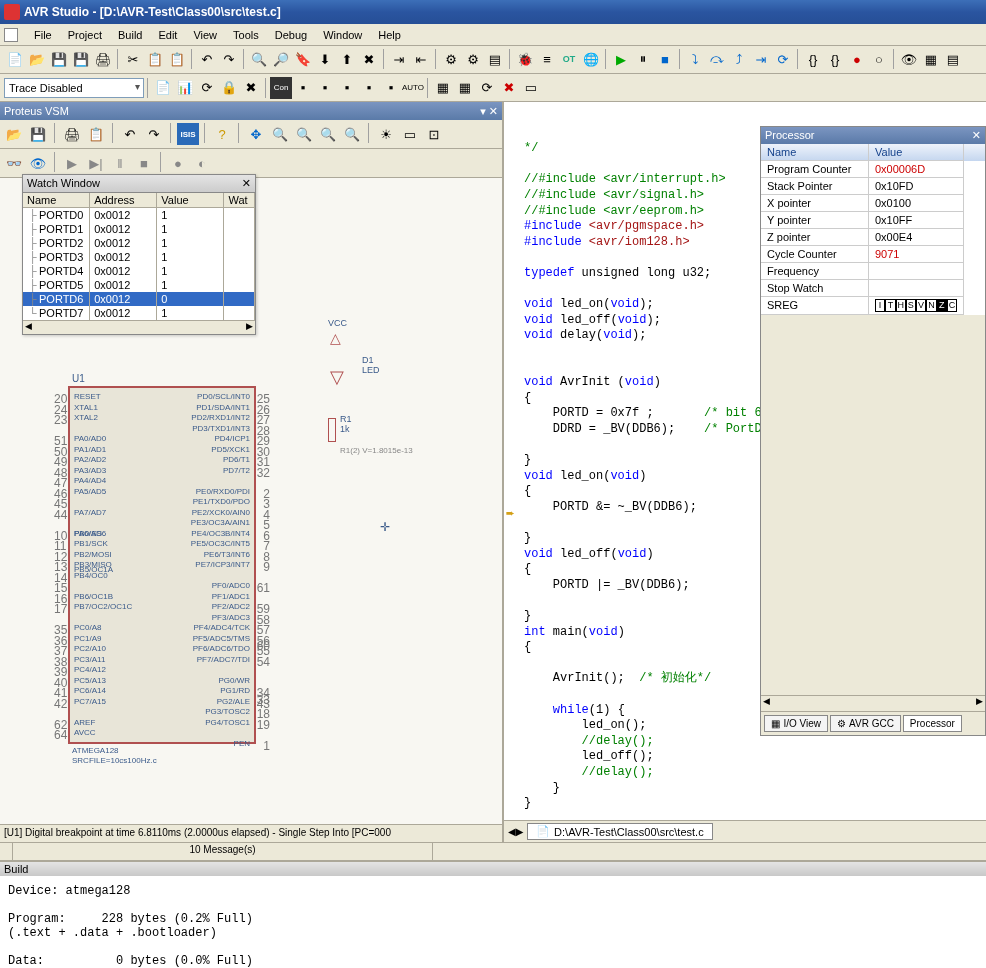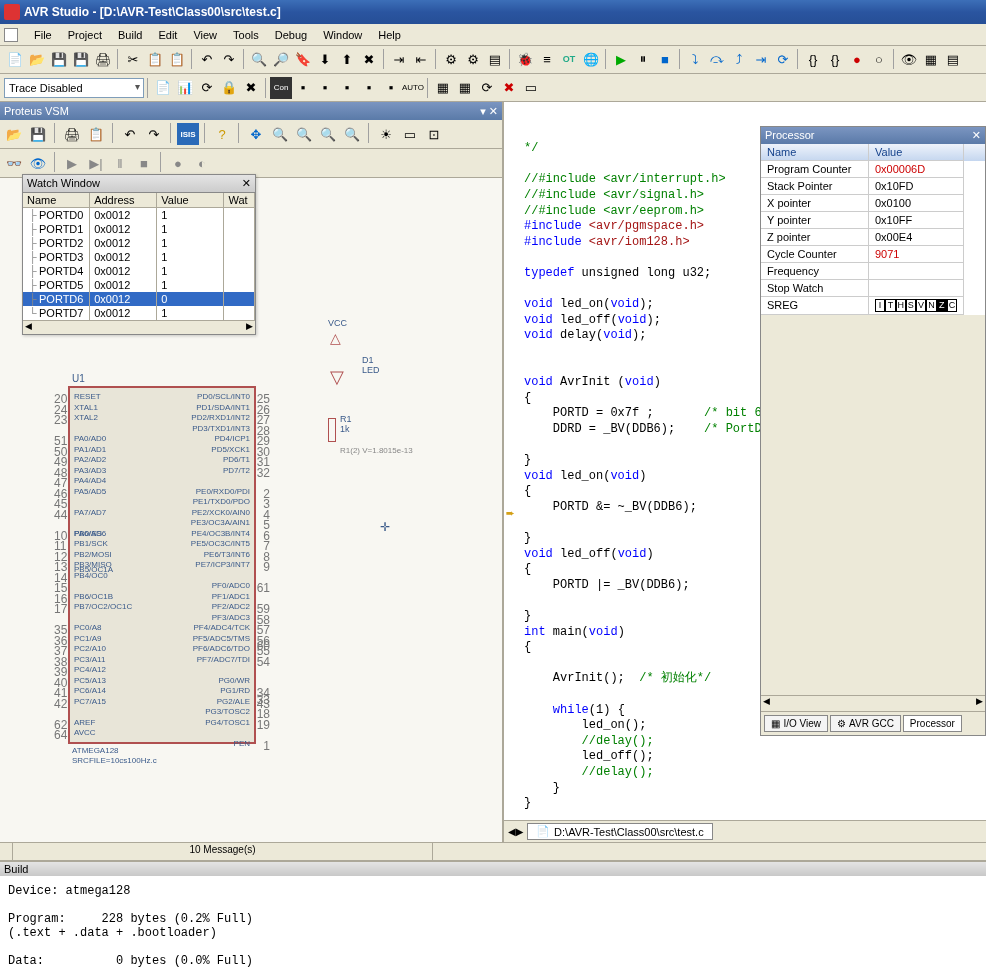--- a/index.html
+++ b/index.html
@@ -344,20 +344,23 @@
       <div class="ext-comp" style="top:140px;left:328px;">VCC</div>
       <div class="ext-comp" style="top:152px;left:330px;font-size:14px;color:#b05050;">△</div>
       <div class="ext-comp" style="top:177px;left:362px;"><span>D1</span><br><span>LED</span></div>
       <div style="position:absolute;top:188px;left:330px;color:#b05050;font-size:18px;">▽</div>
       <div class="ext-comp" style="top:236px;left:340px;"><span>R1</span><br><span>1k</span></div>
       <div style="position:absolute;top:240px;left:328px;width:8px;height:24px;border:1px solid #b05050;"></div>
       <div class="ext-comp" style="top:268px;left:340px;color:#888;font-size:8px;">R1(2)
 V=1.8015e-13</div>
       <div style="position:absolute;top:342px;left:380px;color:#3a5a8a;font-size:12px;">✛</div>
     </div>
+    <div class="status-bar">
+      <span>[U1] Digital breakpoint at time 6.8110ms (2.0000us elapsed) - Single Step Into [PC=000</span>
+    </div>
   </div>
 
   <div class="code-panel">
     <div class="code-area">
       <span class="arrow-marker">➨</span>
 <span class="cm">*/</span>
 
 <span class="cm">//#include &lt;avr/interrupt.h&gt;</span>
 <span class="cm">//#include &lt;avr/signal.h&gt;</span>
 <span class="cm">//#include &lt;avr/eeprom.h&gt;</span>

